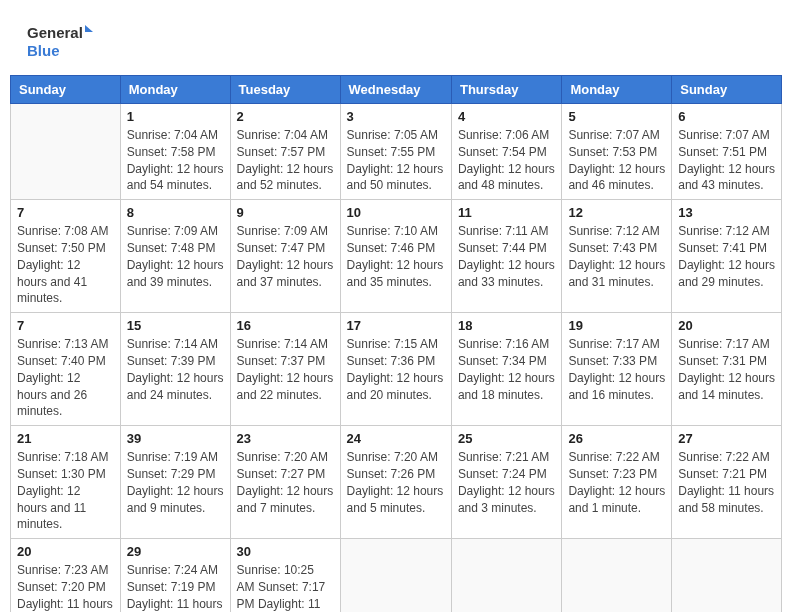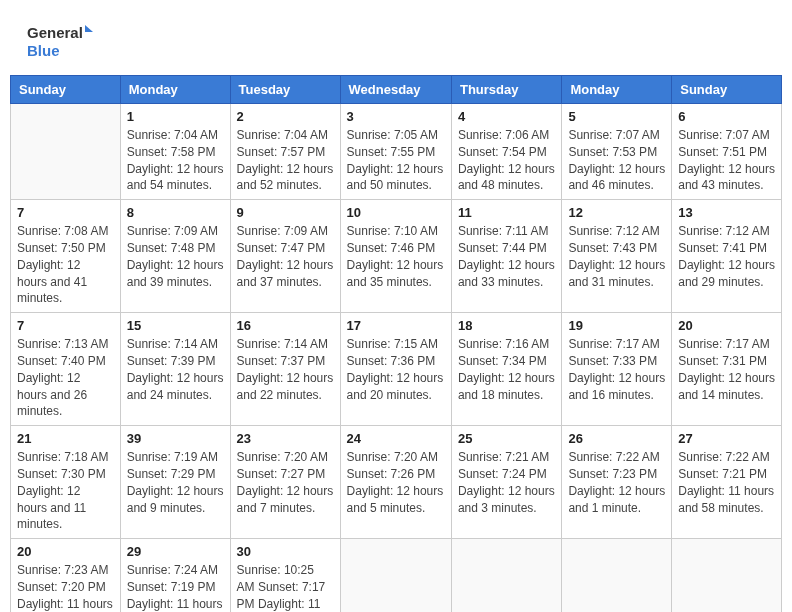--- a/index.html
+++ b/index.html
@@ -224,21 +224,21 @@
           <div class="day-number">20</div>
           <div class="day-info">Sunrise: 7:17 AM
 Sunset: 7:31 PM
 Daylight: 12 hours and 14 minutes.</div>
         </td>
       </tr>
       <tr>
         <td>
           <div class="day-number">21</div>
           <div class="day-info">Sunrise: 7:18 AM
-Sunset: 7:30 PM
+Sunset: 1:30 PM
 Daylight: 12 hours and 11 minutes.</div>
         </td>
         <td>
           <div class="day-number">39</div>
           <div class="day-info">Sunrise: 7:19 AM
 Sunset: 7:29 PM
 Daylight: 12 hours and 9 minutes.</div>
         </td>
         <td>
           <div class="day-number">23</div>

